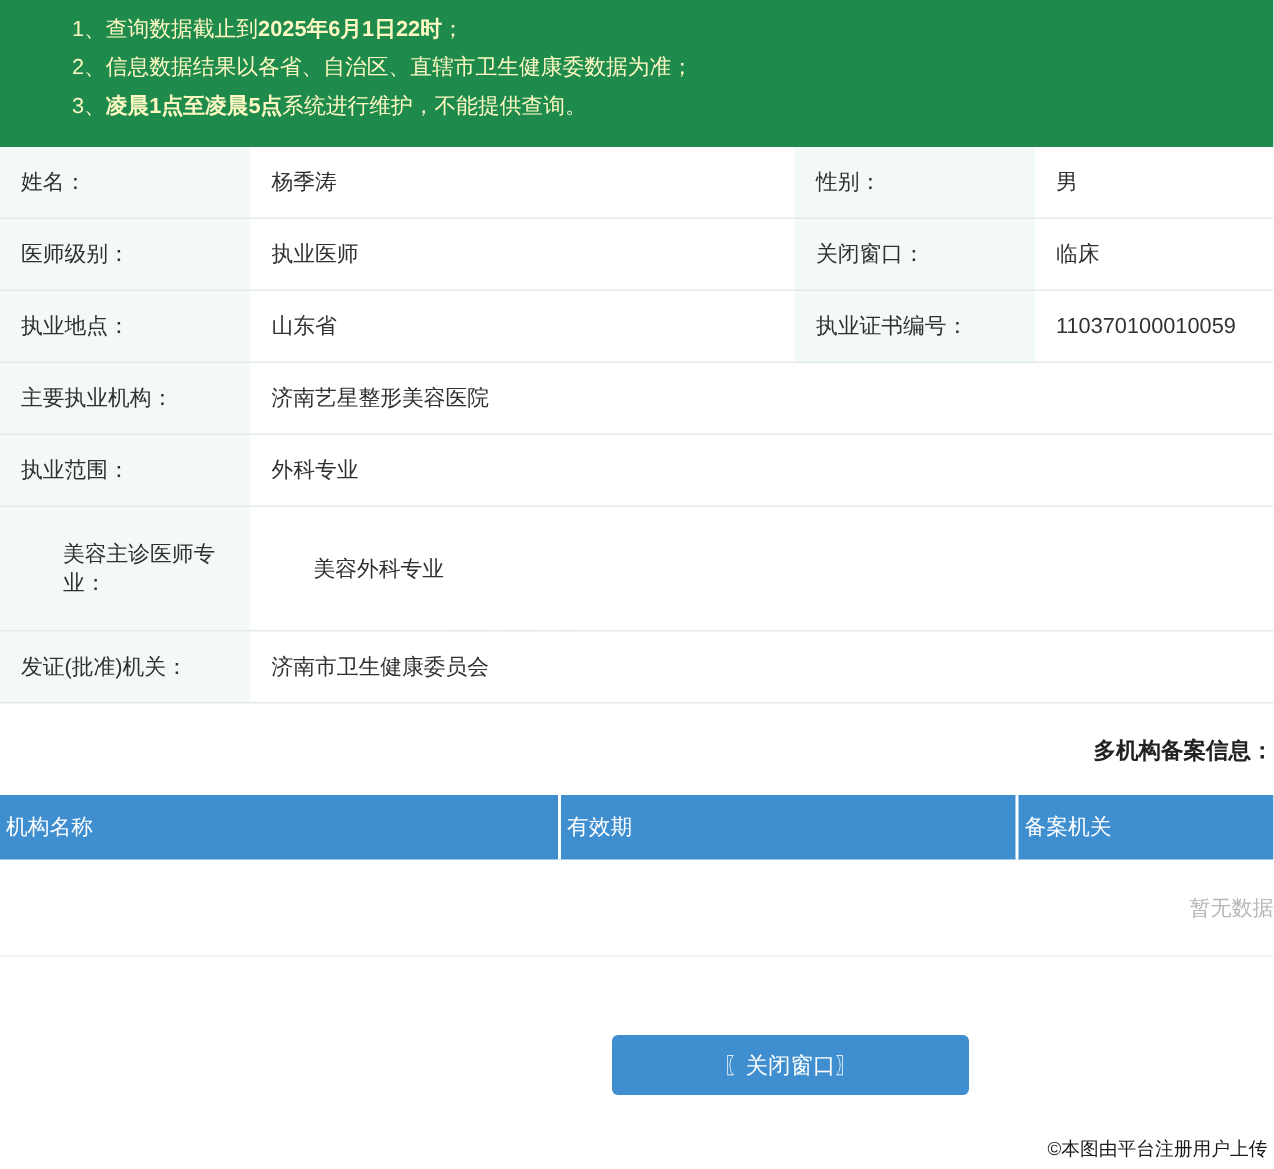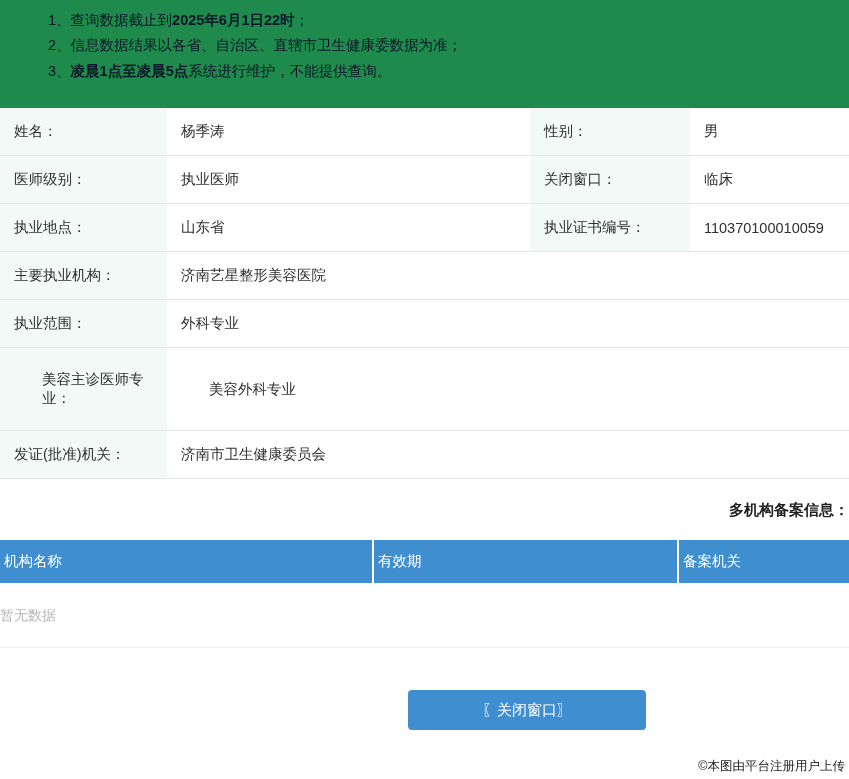--- a/index.html
+++ b/index.html
@@ -13,22 +13,22 @@
     font-family: "Liberation Sans", "DejaVu Sans", sans-serif;
     font-size: 14px;
     color: #222;
     overflow: hidden;
     position: relative;
   }
 
   
   .notice {
     background: #1e8a4c;
-    color: #0f172a;
-    padding: 8px 0 24px 0;
+    color: #fef9c3;
+    padding: 8px 0 14px 0;
     font-size: 14.5px;
     line-height: 1.75;
   }
   .notice-line {
     padding-left: 48px;
     white-space: nowrap;
   }
   .notice-line b {
     font-weight: bold;
   }
@@ -103,21 +103,21 @@
     font-size: 14.5px;
     text-align: left;
     padding: 12px 0 12px 4px;
     border-right: 2px solid #ffffff;
   }
   .record-table th:last-child { border-right: none; margin-top: 43px; }
   .rc1 { width: 373px; }
   .rc2 { width: 305px; }
   .rc3 { width: 171px; }
   .empty-cell {
-    text-align: left;
+    text-align: right;
     color: #b7b7b7;
     font-size: 14px;
     padding: 24px 0 22px 0;
     border-bottom: 1px solid #eceff1;
   }
 
   
   .footer {
     position: absolute;
     left: 0;

